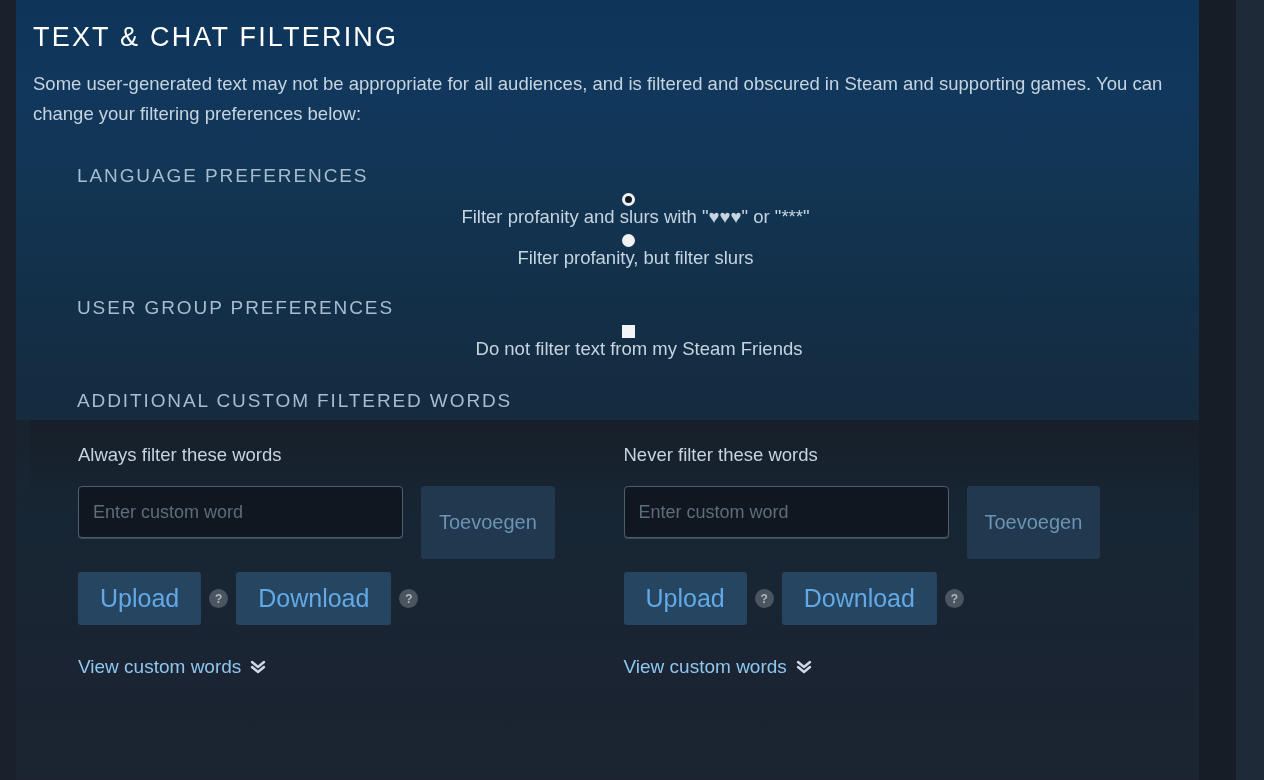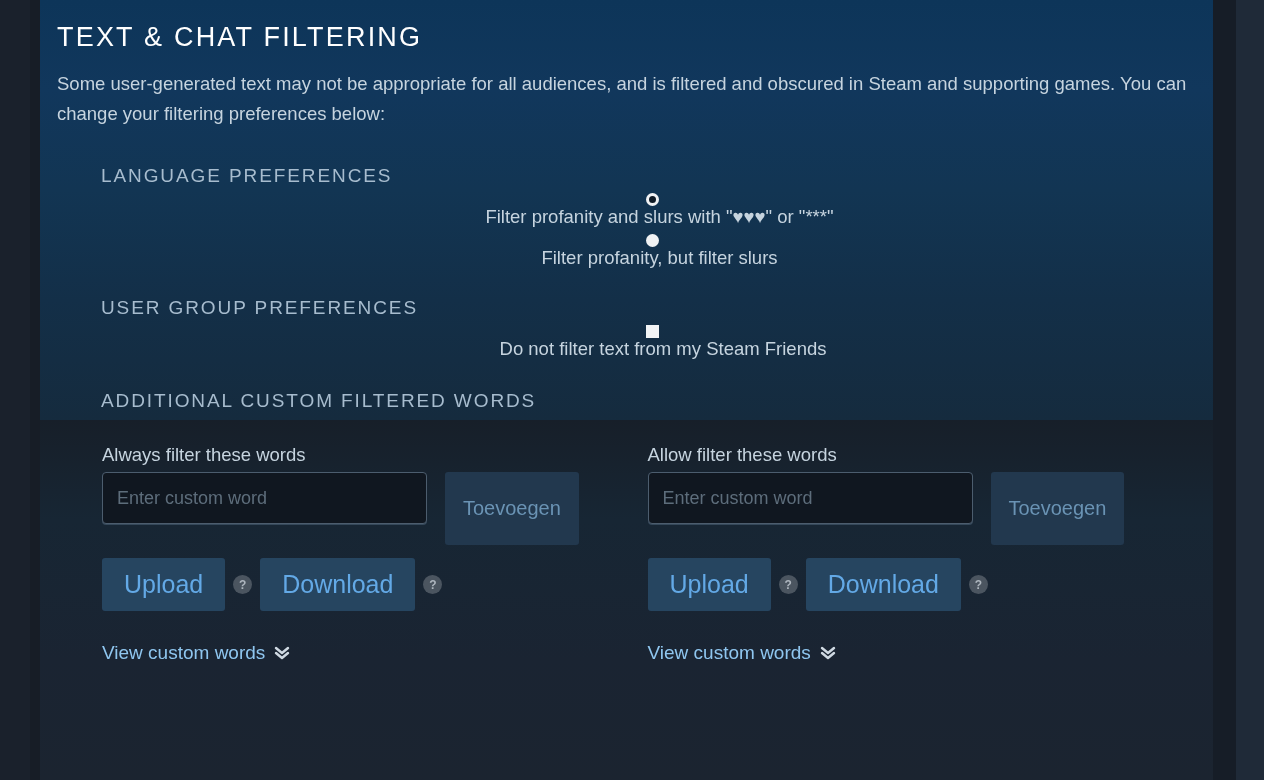--- a/index.html
+++ b/index.html
@@ -31,21 +31,21 @@
   }
   .scroll-track {
     position: absolute; left: 1236px; top: 0;
     width: 28px; height: 780px;
     background: #1f2a38;
   }
 
   
   .panel {
     position: absolute;
-    left: 40px; top: 0;
+    left: 16px; top: 0;
     width: 1183px; height: 780px;
     background: linear-gradient(to bottom,
       #0d3559 0px,
       #11375c 90px,
       #123553 190px,
       #132f48 300px,
       #152b3e 420px,
       #17263439 0,
       #172634 520px,
       #1a2432 660px,
@@ -123,21 +123,21 @@
   .columns {
     display: flex;
     margin-top: 32px;
     padding-left: 1px;
   }
   .col { width: 570px; }
 
   .col-label {
     font-size: 18.5px;
     color: #c6d4df;
-    margin-bottom: 6px;
+    margin-bottom: 20px;
   }
 
   .input-row { display: flex; align-items: flex-start; }
 
   .word-input {
     width: 325px; height: 52px;
     background: #101720;
     border: 1px solid #4c5d6e;
     border-radius: 4px;
     color: #3b82f6;
@@ -272,21 +272,21 @@
               <span class="chev">
                 <svg width="16" height="14" viewBox="0 0 16 14" aria-hidden="true">
                   <path d="M2 2 L8 7 L14 2" fill="none" stroke="#cfd9e2" stroke-width="2.4" stroke-linecap="round" stroke-linejoin="round"></path>
                   <path d="M2 7 L8 12 L14 7" fill="none" stroke="#cfd9e2" stroke-width="2.4" stroke-linecap="round" stroke-linejoin="round"></path>
                 </svg>
               </span>
             </div>
           </div>
 
           <div class="col">
-            <div class="col-label">Allow filter these words</div>
+            <div class="col-label">Never filter these words</div>
 
             <div class="input-row">
               <input class="word-input" type="text" placeholder="Enter custom word" style="">
               <button class="btn btn-add">Toevoegen</button>
             </div>
 
             <div class="io-row">
               <button class="btn btn-io">Upload</button>
               <span class="help-icon">?</span>
               <button class="btn btn-io">Download</button>

